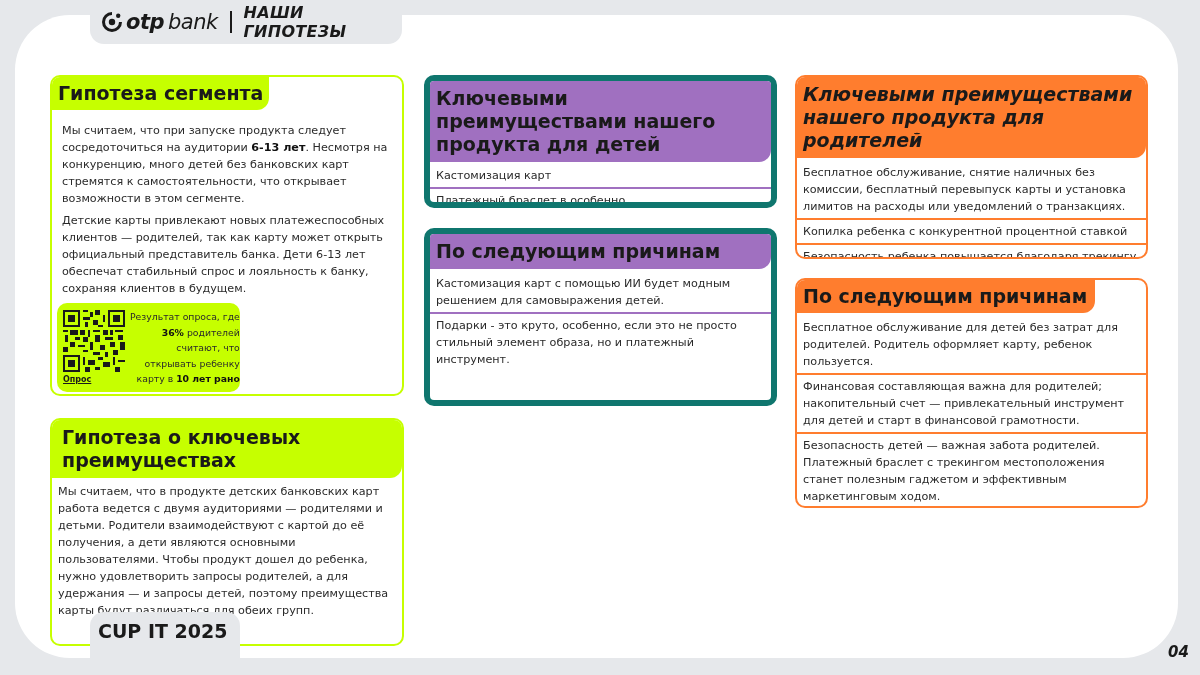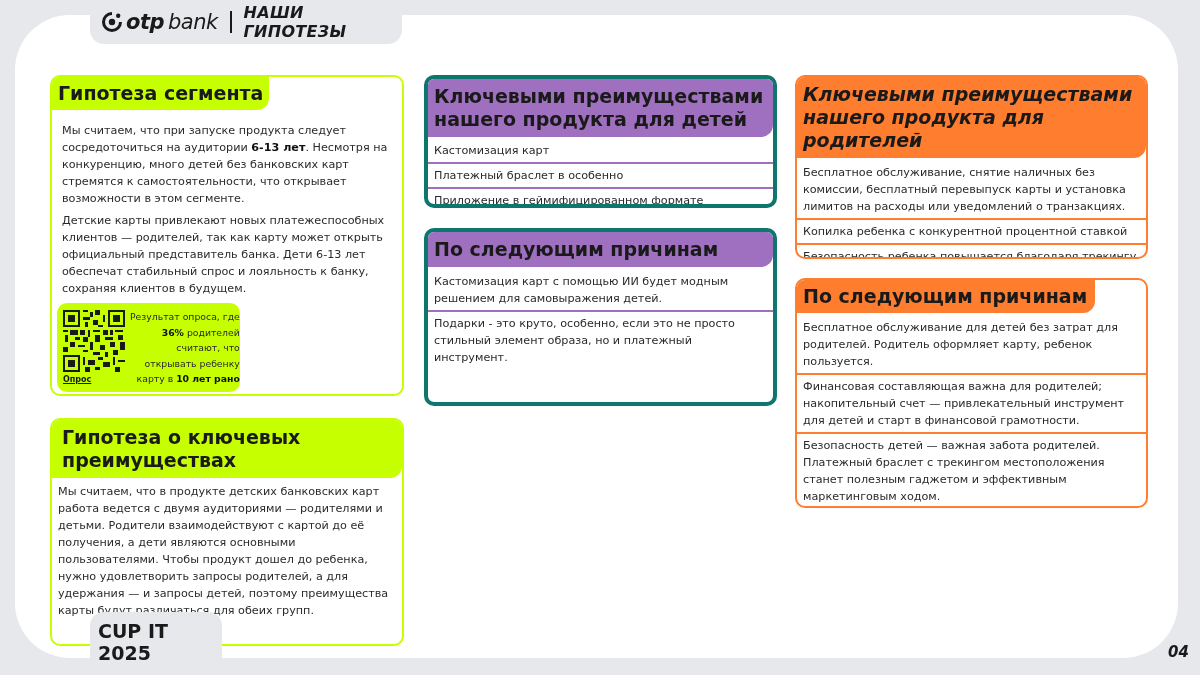--- a/index.html
+++ b/index.html
@@ -21,35 +21,35 @@
   }
   .logo { display: flex; align-items: center; gap: 4px; font-size: 21px; color: #1a1a1a; }
   .logo-mark { width: 20px; height: 20px; position: relative; }
   .logo-mark svg { display: block; }
   .logo-otp { font-weight: bold; font-style: italic; letter-spacing: -0.5px; }
   .logo-bank { font-style: italic; font-weight: normal; letter-spacing: -0.5px; }
   .sep { width: 2px; height: 22px; background: #1a1a1a; margin: 0 4px; }
   .tab-title { font-weight: bold; font-style: italic; font-size: 16px; letter-spacing: 0.3px; }
 
   .bottom-tab {
-    position: absolute; left: 90px; top: 612px; width: 132px; height: 63px;
+    position: absolute; left: 90px; top: 612px; width: 150px; height: 63px;
     background: #e6e8eb; border-radius: 14px 14px 0 0;
     padding: 8px 4px 0 8px;
     font-weight: bold; font-size: 19px; color: #1a1a1a;
   }
   .page-num {
     position: absolute; left: 1168px; top: 643px;
     font-weight: bold; font-style: italic; font-size: 15px;
   }
 
   .card {
     position: absolute; background: #fff; border-radius: 10px; overflow: hidden;
   }
   .card.lime { border: 2px solid #c6ff00; }
-  .card.purple { border: 4px solid #0f766e; }
+  .card.purple { border: 6px solid #0f766e; }
   .card.orange { border: 2px solid #ff7d2e; }
 
   .hdr {
     font-weight: bold; font-size: 19px; color: #1a1a1a; line-height: 23px;
     padding: 5px 6px; display: inline-block;
     border-radius: 0 0 12px 0;
   }
   .lime .hdr { background: #c6ff00; }
   .purple .hdr { background: #a070c0; display: block; padding: 6px 6px 6px 6px; }
   .orange .hdr { background: #ff7d2e; }

